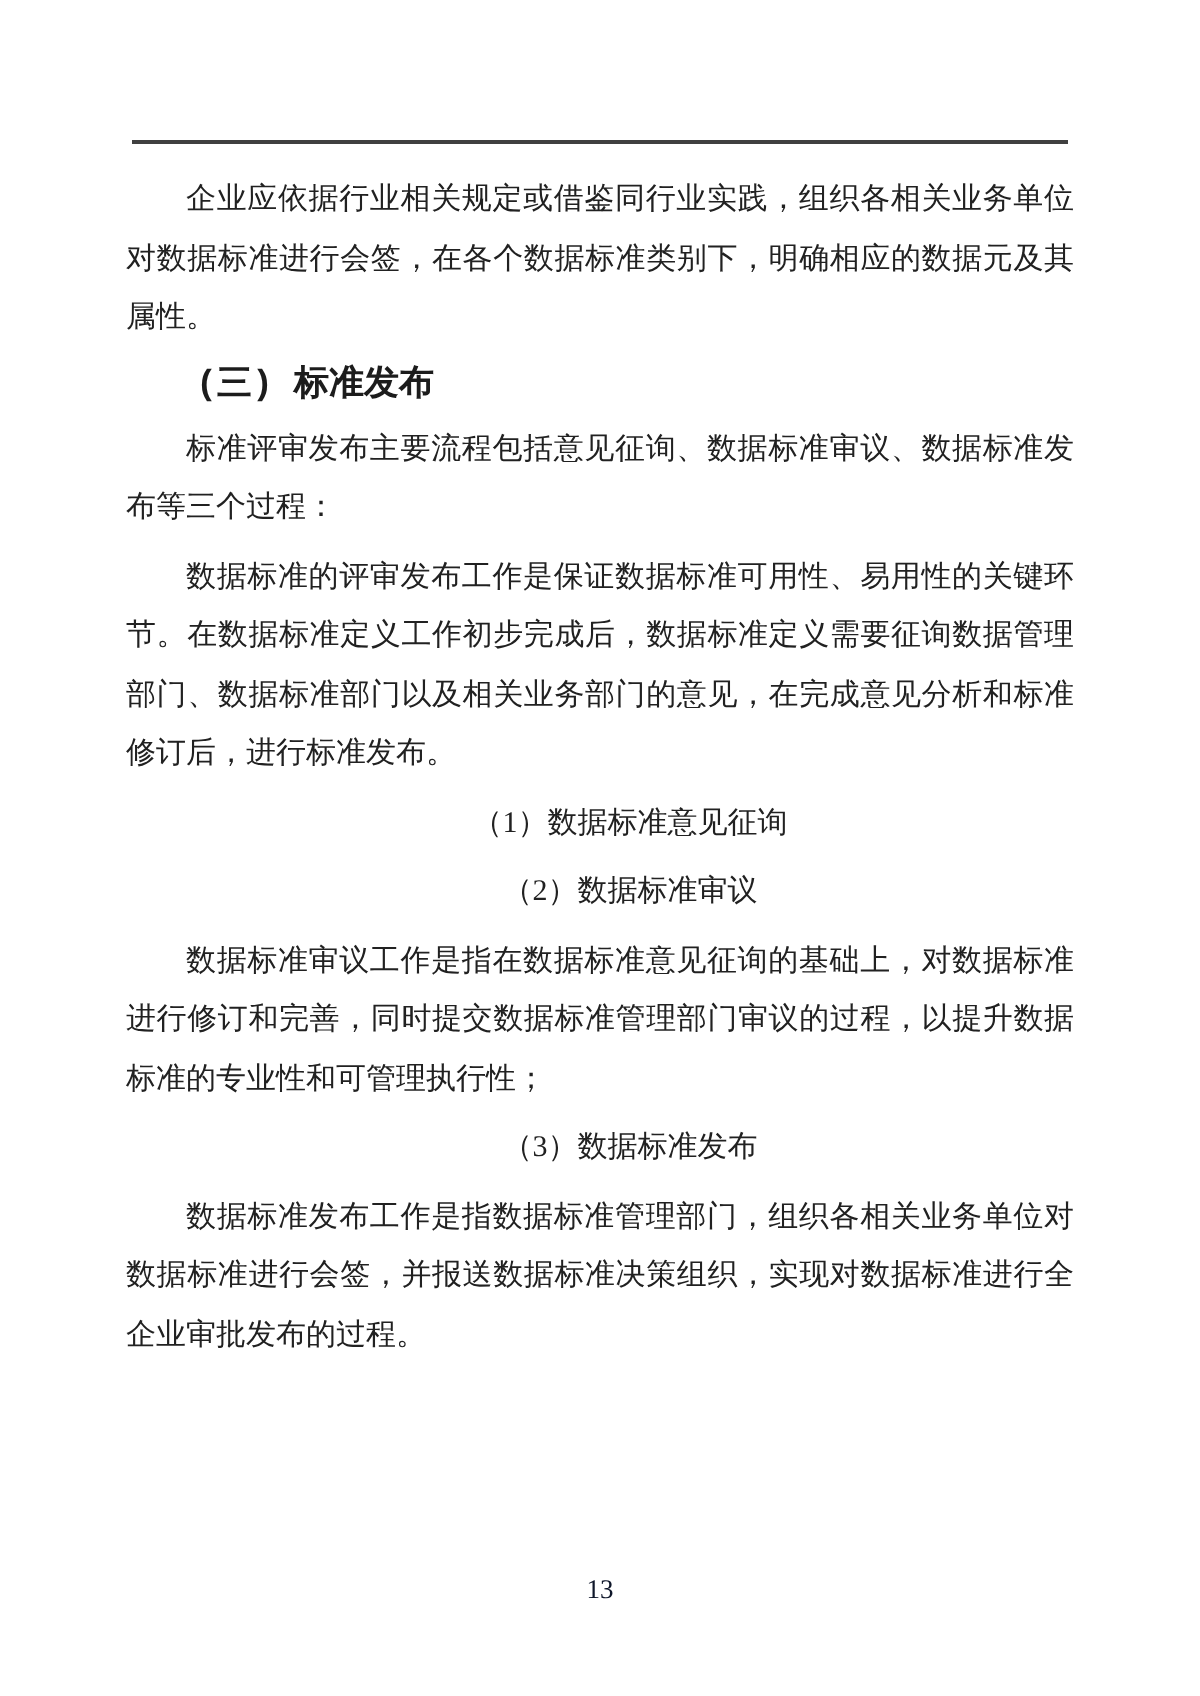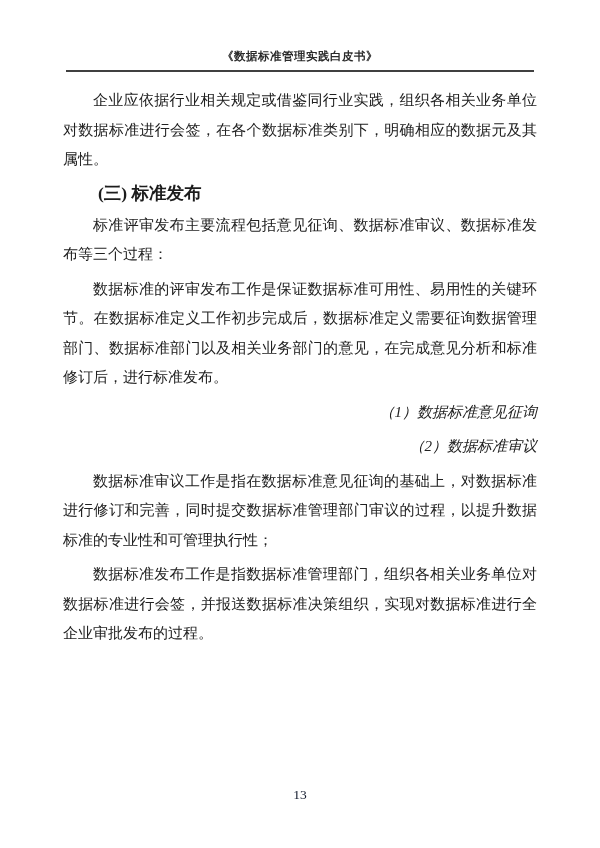--- a/index.html
+++ b/index.html
@@ -52,62 +52,60 @@
     margin-top: 0;
   }
   .section-heading {
     margin: 14px 0 8px 0;
     font-size: 17.5px;
     line-height: 26px;
     font-weight: bold;
     text-indent: 2.05em;
     text-align: left;
     color: #1c1c1c;
+    font-family: Liberation Mono, monospace;
   }
   .list-item {
-    text-align: right;
-    font-style: italic;
+    text-align: center;
   }
   .page-footer {
     position: absolute;
     top: 787px;
     left: 0;
     width: 100%;
     text-align: center;
     font-size: 13.5px;
     color: #0f172a;
   }
 </style>
 </head>
 <body>
 
 <div class="page">
 
-  <div class="running-header">
-    <span>《数据标准管理实践白皮书》</span>
-  </div>
 
   <div class="header-rule"></div>
 
   <div class="content">
     <p>企业应依据行业相关规定或借鉴同行业实践，组织各相关业务单位对数据标准进行会签，在各个数据标准类别下，明确相应的数据元及其属性。</p>
 
     <p class="section-heading">(三) 标准发布</p>
 
     <p>标准评审发布主要流程包括意见征询、数据标准审议、数据标准发布等三个过程：</p>
 
     <p>数据标准的评审发布工作是保证数据标准可用性、易用性的关键环节。在数据标准定义工作初步完成后，数据标准定义需要征询数据管理部门、数据标准部门以及相关业务部门的意见，在完成意见分析和标准修订后，进行标准发布。</p>
 
     <p class="list-item">（1）数据标准意见征询</p>
 
 
     <p class="list-item">（2）数据标准审议</p>
 
     <p>数据标准审议工作是指在数据标准意见征询的基础上，对数据标准进行修订和完善，同时提交数据标准管理部门审议的过程，以提升数据标准的专业性和可管理执行性；</p>
 
+    <p class="list-item">（3）数据标准发布</p>
 
     <p>数据标准发布工作是指数据标准管理部门，组织各相关业务单位对数据标准进行会签，并报送数据标准决策组织，实现对数据标准进行全企业审批发布的过程。</p>
   </div>
 
   <div class="page-footer">
     <span>13</span>
   </div>
 
 </div>
 

